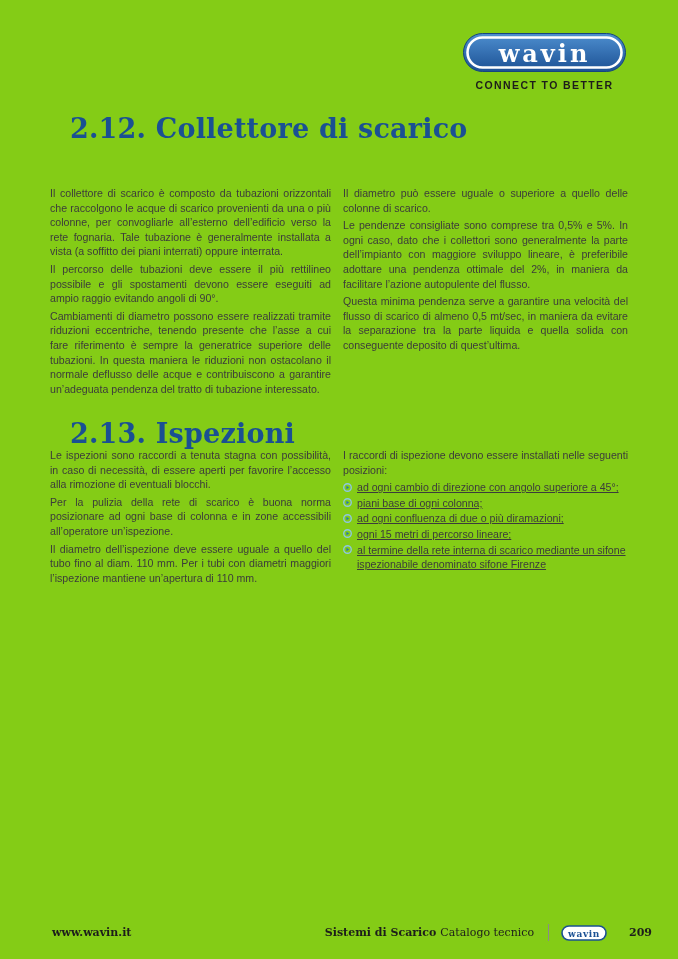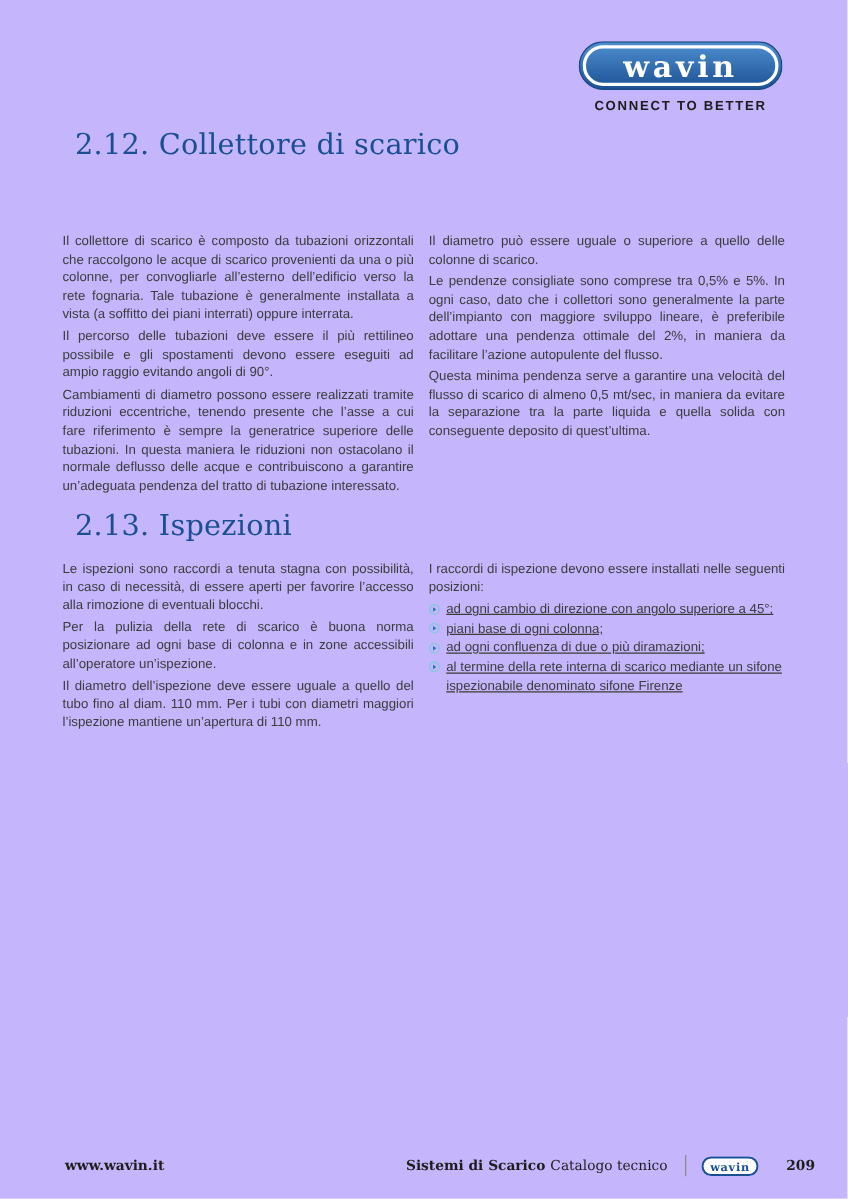--- a/index.html
+++ b/index.html
@@ -1,19 +1,19 @@
 <!DOCTYPE html>
 <html><head>
 <meta charset="utf-8">
 <style>
   html,body{margin:0;padding:0;background:#fff;}
   .page{
     position:relative;
     width:678px;height:959px;
-    background:#c4b5fd;
+    background:#84cc16;
     font-family:"Liberation Sans", sans-serif;
     color:#3c3c3b;
     overflow:hidden;
   }
   
   .header{
     position:absolute;top:33px;right:52px;width:163px;
   }
   .logo-big{display:block;width:163px;height:39px;}
   .tagline{
@@ -22,24 +22,24 @@
     font-family:Liberation Sans, sans-serif;
     font-weight:bold;
     font-size:10.5px;
     letter-spacing:1.4px;
     color:#1d1d1b;
     white-space:nowrap;
   }
   
   .sec-title{
     position:absolute;left:54px;
-    margin:6px;
+    margin:16px;
     font-family:"DejaVu Serif", serif;
-    font-weight:normal;
-    font-size:23px;
+    font-weight:bold;
+    font-size:27px;
     letter-spacing:0.2px;
     color:#1a5093;
     white-space:nowrap;
   }
   #title-212{top:97px;}
   #title-213{top:402px;}
   
   .cols{
     position:absolute;left:50px;width:578px;
     display:grid;
@@ -160,20 +160,27 @@
               <circle cx="5" cy="5" r="4.2" fill="none" stroke="#8ec6e2" stroke-width="1.5"></circle>
               <path d="M3.8 3 L6.8 5 L3.8 7 Z" fill="#2277b5"></path>
             </svg>
           <span>ad ogni confluenza di due o più diramazioni;</span>
         </li>
         <li>
           <svg class="bullet-ico" viewBox="0 0 10 10">
               <circle cx="5" cy="5" r="4.2" fill="none" stroke="#8ec6e2" stroke-width="1.5"></circle>
               <path d="M3.8 3 L6.8 5 L3.8 7 Z" fill="#2277b5"></path>
             </svg>
+          <span>ogni 15 metri di percorso lineare;</span>
+        </li>
+        <li>
+          <svg class="bullet-ico" viewBox="0 0 10 10">
+              <circle cx="5" cy="5" r="4.2" fill="none" stroke="#8ec6e2" stroke-width="1.5"></circle>
+              <path d="M3.8 3 L6.8 5 L3.8 7 Z" fill="#2277b5"></path>
+            </svg>
           <span>al termine della rete interna di scarico mediante un sifone ispezionabile denominato sifone Firenze</span>
         </li>
       </ul>
     </div>
   </div>
 
   <div class="footer">
     <span class="site">www.wavin.it</span>
     <span class="spacer"></span>
     <span class="doc-bold">Sistemi di Scarico</span>

